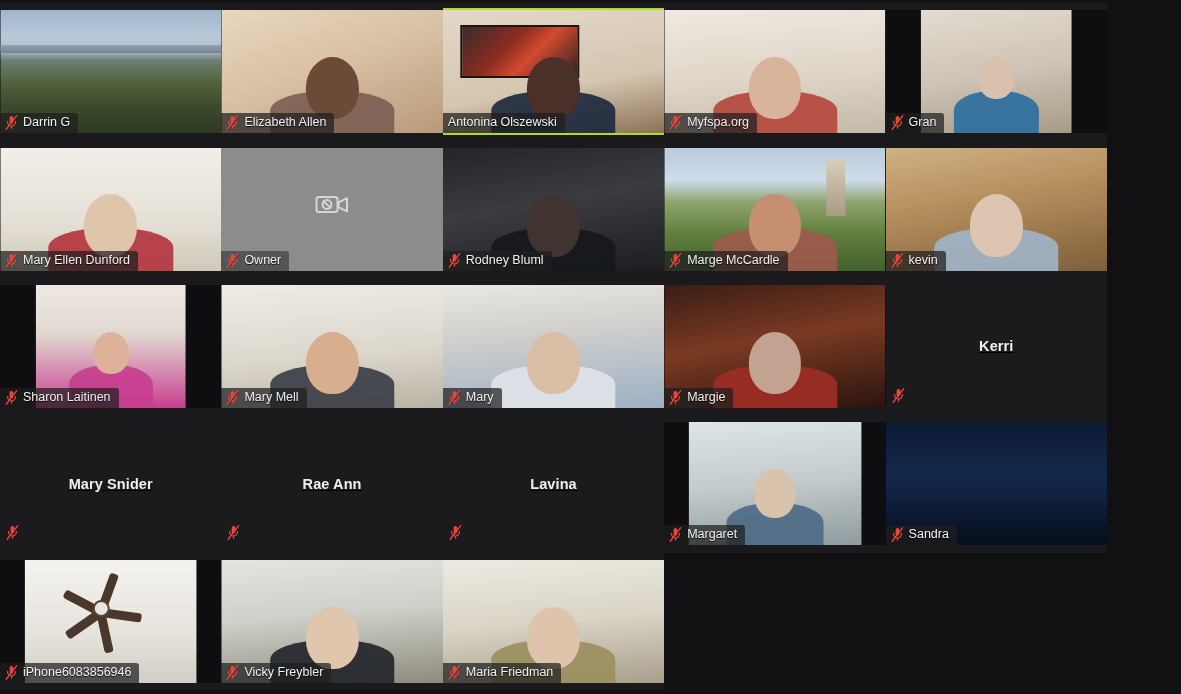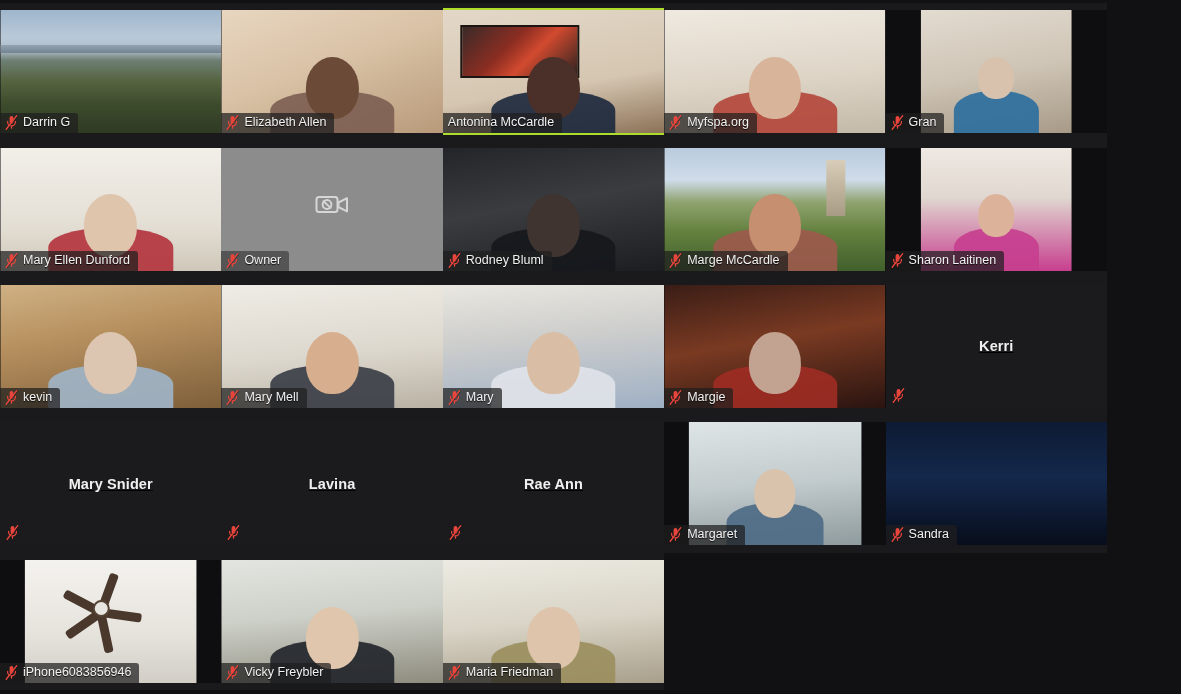--- a/index.html
+++ b/index.html
@@ -253,21 +253,21 @@
           <div class="video letterbox">
             <div class="vframe full">
               <div class="scene s-office-art"></div>
               <div class="person">
                 <div class="body" style="background:#1e2a3e;opacity:.92"></div>
                 <div class="head" style="background:#4a3028"></div>
               </div>
             </div>
           </div>
           <div class="namebar">
-            <span class="nm">Antonina McCardle</span>
+            <span class="nm">Antonina Olszewski</span>
           </div>
         </div>
       </div>
       <div class="cell">
         <div class="tile">
           <div class="video letterbox">
             <div class="vframe full">
               <div class="scene s-plain-light"></div>
               <div class="person">
                 <div class="body" style="background:#b4493c;opacity:.92"></div>
@@ -407,64 +407,64 @@
                 <path d="M12.5 1.6L2.2 14.9" stroke="#151515" stroke-width="0.9" stroke-linecap="round" opacity="0.55"></path>
               </svg>
             </span>
             <span class="nm">Marge McCardle</span>
           </div>
         </div>
       </div>
       <div class="cell">
         <div class="tile">
           <div class="video letterbox">
+            <div class="vframe full">
+              <div class="scene s-cabin"></div>
+              <div class="person">
+                <div class="body" style="background:#9fb3c6;opacity:.92"></div>
+                <div class="head" style="background:#dcc6b2"></div>
+              </div>
+            </div>
+          </div>
+          <div class="namebar">
+            <span class="mic">
+              <svg viewBox="0 0 13 15" aria-hidden="true">
+                <path d="M6.5 1.1c-1.05 0-1.9.85-1.9 1.9v3.9c0 1.05.85 1.9 1.9 1.9s1.9-.85 1.9-1.9V3c0-1.05-.85-1.9-1.9-1.9z" fill="#e8453c"></path>
+                <path d="M2.6 6.3v.7c0 2.15 1.75 3.9 3.9 3.9s3.9-1.75 3.9-3.9v-.7" stroke="#e8453c" stroke-width="1.25" fill="none" stroke-linecap="round"></path>
+                <path d="M6.5 11v2.2" stroke="#e8453c" stroke-width="1.25" stroke-linecap="round"></path>
+                <path d="M11.6 0.9L1.3 14.2" stroke="#e8453c" stroke-width="1.5" stroke-linecap="round"></path>
+                <path d="M12.5 1.6L2.2 14.9" stroke="#151515" stroke-width="0.9" stroke-linecap="round" opacity="0.55"></path>
+              </svg>
+            </span>
+            <span class="nm">kevin</span>
+          </div>
+        </div>
+      </div>
+      <div class="cell">
+        <div class="tile">
+          <div class="video letterbox">
             <div class="vframe w68">
               <div class="scene s-pinkbg"></div>
               <div class="person">
                 <div class="body" style="background:#c73f8f;opacity:.92"></div>
                 <div class="head" style="background:#dcb39a"></div>
               </div>
             </div>
           </div>
           <div class="namebar">
             <span class="mic">
               <svg viewBox="0 0 13 15" aria-hidden="true">
                 <path d="M6.5 1.1c-1.05 0-1.9.85-1.9 1.9v3.9c0 1.05.85 1.9 1.9 1.9s1.9-.85 1.9-1.9V3c0-1.05-.85-1.9-1.9-1.9z" fill="#e8453c"></path>
                 <path d="M2.6 6.3v.7c0 2.15 1.75 3.9 3.9 3.9s3.9-1.75 3.9-3.9v-.7" stroke="#e8453c" stroke-width="1.25" fill="none" stroke-linecap="round"></path>
                 <path d="M6.5 11v2.2" stroke="#e8453c" stroke-width="1.25" stroke-linecap="round"></path>
                 <path d="M11.6 0.9L1.3 14.2" stroke="#e8453c" stroke-width="1.5" stroke-linecap="round"></path>
                 <path d="M12.5 1.6L2.2 14.9" stroke="#151515" stroke-width="0.9" stroke-linecap="round" opacity="0.55"></path>
               </svg>
             </span>
             <span class="nm">Sharon Laitinen</span>
-          </div>
-        </div>
-      </div>
-      <div class="cell">
-        <div class="tile">
-          <div class="video letterbox">
-            <div class="vframe full">
-              <div class="scene s-cabin"></div>
-              <div class="person">
-                <div class="body" style="background:#9fb3c6;opacity:.92"></div>
-                <div class="head" style="background:#dcc6b2"></div>
-              </div>
-            </div>
-          </div>
-          <div class="namebar">
-            <span class="mic">
-              <svg viewBox="0 0 13 15" aria-hidden="true">
-                <path d="M6.5 1.1c-1.05 0-1.9.85-1.9 1.9v3.9c0 1.05.85 1.9 1.9 1.9s1.9-.85 1.9-1.9V3c0-1.05-.85-1.9-1.9-1.9z" fill="#e8453c"></path>
-                <path d="M2.6 6.3v.7c0 2.15 1.75 3.9 3.9 3.9s3.9-1.75 3.9-3.9v-.7" stroke="#e8453c" stroke-width="1.25" fill="none" stroke-linecap="round"></path>
-                <path d="M6.5 11v2.2" stroke="#e8453c" stroke-width="1.25" stroke-linecap="round"></path>
-                <path d="M11.6 0.9L1.3 14.2" stroke="#e8453c" stroke-width="1.5" stroke-linecap="round"></path>
-                <path d="M12.5 1.6L2.2 14.9" stroke="#151515" stroke-width="0.9" stroke-linecap="round" opacity="0.55"></path>
-              </svg>
-            </span>
-            <span class="nm">kevin</span>
           </div>
         </div>
       </div>
       <div class="cell">
         <div class="tile">
           <div class="video letterbox">
             <div class="vframe full">
               <div class="scene s-kitchen"></div>
               <div class="person">
                 <div class="body" style="background:#3b3f46;opacity:.92"></div>
@@ -559,47 +559,47 @@
               <path d="M2.6 6.3v.7c0 2.15 1.75 3.9 3.9 3.9s3.9-1.75 3.9-3.9v-.7" stroke="#e8453c" stroke-width="1.25" fill="none" stroke-linecap="round"></path>
               <path d="M6.5 11v2.2" stroke="#e8453c" stroke-width="1.25" stroke-linecap="round"></path>
               <path d="M11.6 0.9L1.3 14.2" stroke="#e8453c" stroke-width="1.5" stroke-linecap="round"></path>
               <path d="M12.5 1.6L2.2 14.9" stroke="#151515" stroke-width="0.9" stroke-linecap="round" opacity="0.55"></path>
             </svg>
           </span>
         </div>
       </div>
       <div class="cell">
         <div class="tile off">
+          <span class="offname">Rae Ann</span>
+          <span class="mic corner-mic">
+            <svg viewBox="0 0 13 15" aria-hidden="true">
+              <path d="M6.5 1.1c-1.05 0-1.9.85-1.9 1.9v3.9c0 1.05.85 1.9 1.9 1.9s1.9-.85 1.9-1.9V3c0-1.05-.85-1.9-1.9-1.9z" fill="#e8453c"></path>
+              <path d="M2.6 6.3v.7c0 2.15 1.75 3.9 3.9 3.9s3.9-1.75 3.9-3.9v-.7" stroke="#e8453c" stroke-width="1.25" fill="none" stroke-linecap="round"></path>
+              <path d="M6.5 11v2.2" stroke="#e8453c" stroke-width="1.25" stroke-linecap="round"></path>
+              <path d="M11.6 0.9L1.3 14.2" stroke="#e8453c" stroke-width="1.5" stroke-linecap="round"></path>
+              <path d="M12.5 1.6L2.2 14.9" stroke="#151515" stroke-width="0.9" stroke-linecap="round" opacity="0.55"></path>
+            </svg>
+          </span>
+        </div>
+      </div>
+      <div class="cell">
+        <div class="tile off">
           <span class="offname">Lavina</span>
           <span class="mic corner-mic">
             <svg viewBox="0 0 13 15" aria-hidden="true">
               <path d="M6.5 1.1c-1.05 0-1.9.85-1.9 1.9v3.9c0 1.05.85 1.9 1.9 1.9s1.9-.85 1.9-1.9V3c0-1.05-.85-1.9-1.9-1.9z" fill="#e8453c"></path>
               <path d="M2.6 6.3v.7c0 2.15 1.75 3.9 3.9 3.9s3.9-1.75 3.9-3.9v-.7" stroke="#e8453c" stroke-width="1.25" fill="none" stroke-linecap="round"></path>
               <path d="M6.5 11v2.2" stroke="#e8453c" stroke-width="1.25" stroke-linecap="round"></path>
               <path d="M11.6 0.9L1.3 14.2" stroke="#e8453c" stroke-width="1.5" stroke-linecap="round"></path>
               <path d="M12.5 1.6L2.2 14.9" stroke="#151515" stroke-width="0.9" stroke-linecap="round" opacity="0.55"></path>
             </svg>
           </span>
         </div>
       </div>
       <div class="cell">
-        <div class="tile off">
-          <span class="offname">Rae Ann</span>
-          <span class="mic corner-mic">
-            <svg viewBox="0 0 13 15" aria-hidden="true">
-              <path d="M6.5 1.1c-1.05 0-1.9.85-1.9 1.9v3.9c0 1.05.85 1.9 1.9 1.9s1.9-.85 1.9-1.9V3c0-1.05-.85-1.9-1.9-1.9z" fill="#e8453c"></path>
-              <path d="M2.6 6.3v.7c0 2.15 1.75 3.9 3.9 3.9s3.9-1.75 3.9-3.9v-.7" stroke="#e8453c" stroke-width="1.25" fill="none" stroke-linecap="round"></path>
-              <path d="M6.5 11v2.2" stroke="#e8453c" stroke-width="1.25" stroke-linecap="round"></path>
-              <path d="M11.6 0.9L1.3 14.2" stroke="#e8453c" stroke-width="1.5" stroke-linecap="round"></path>
-              <path d="M12.5 1.6L2.2 14.9" stroke="#151515" stroke-width="0.9" stroke-linecap="round" opacity="0.55"></path>
-            </svg>
-          </span>
-        </div>
-      </div>
-      <div class="cell">
         <div class="tile">
           <div class="video letterbox">
             <div class="vframe w78">
               <div class="scene s-clinic"></div>
               <div class="person">
                 <div class="body" style="background:#4d6b86;opacity:.92"></div>
                 <div class="head" style="background:#d9c3ad"></div>
               </div>
             </div>
           </div>

